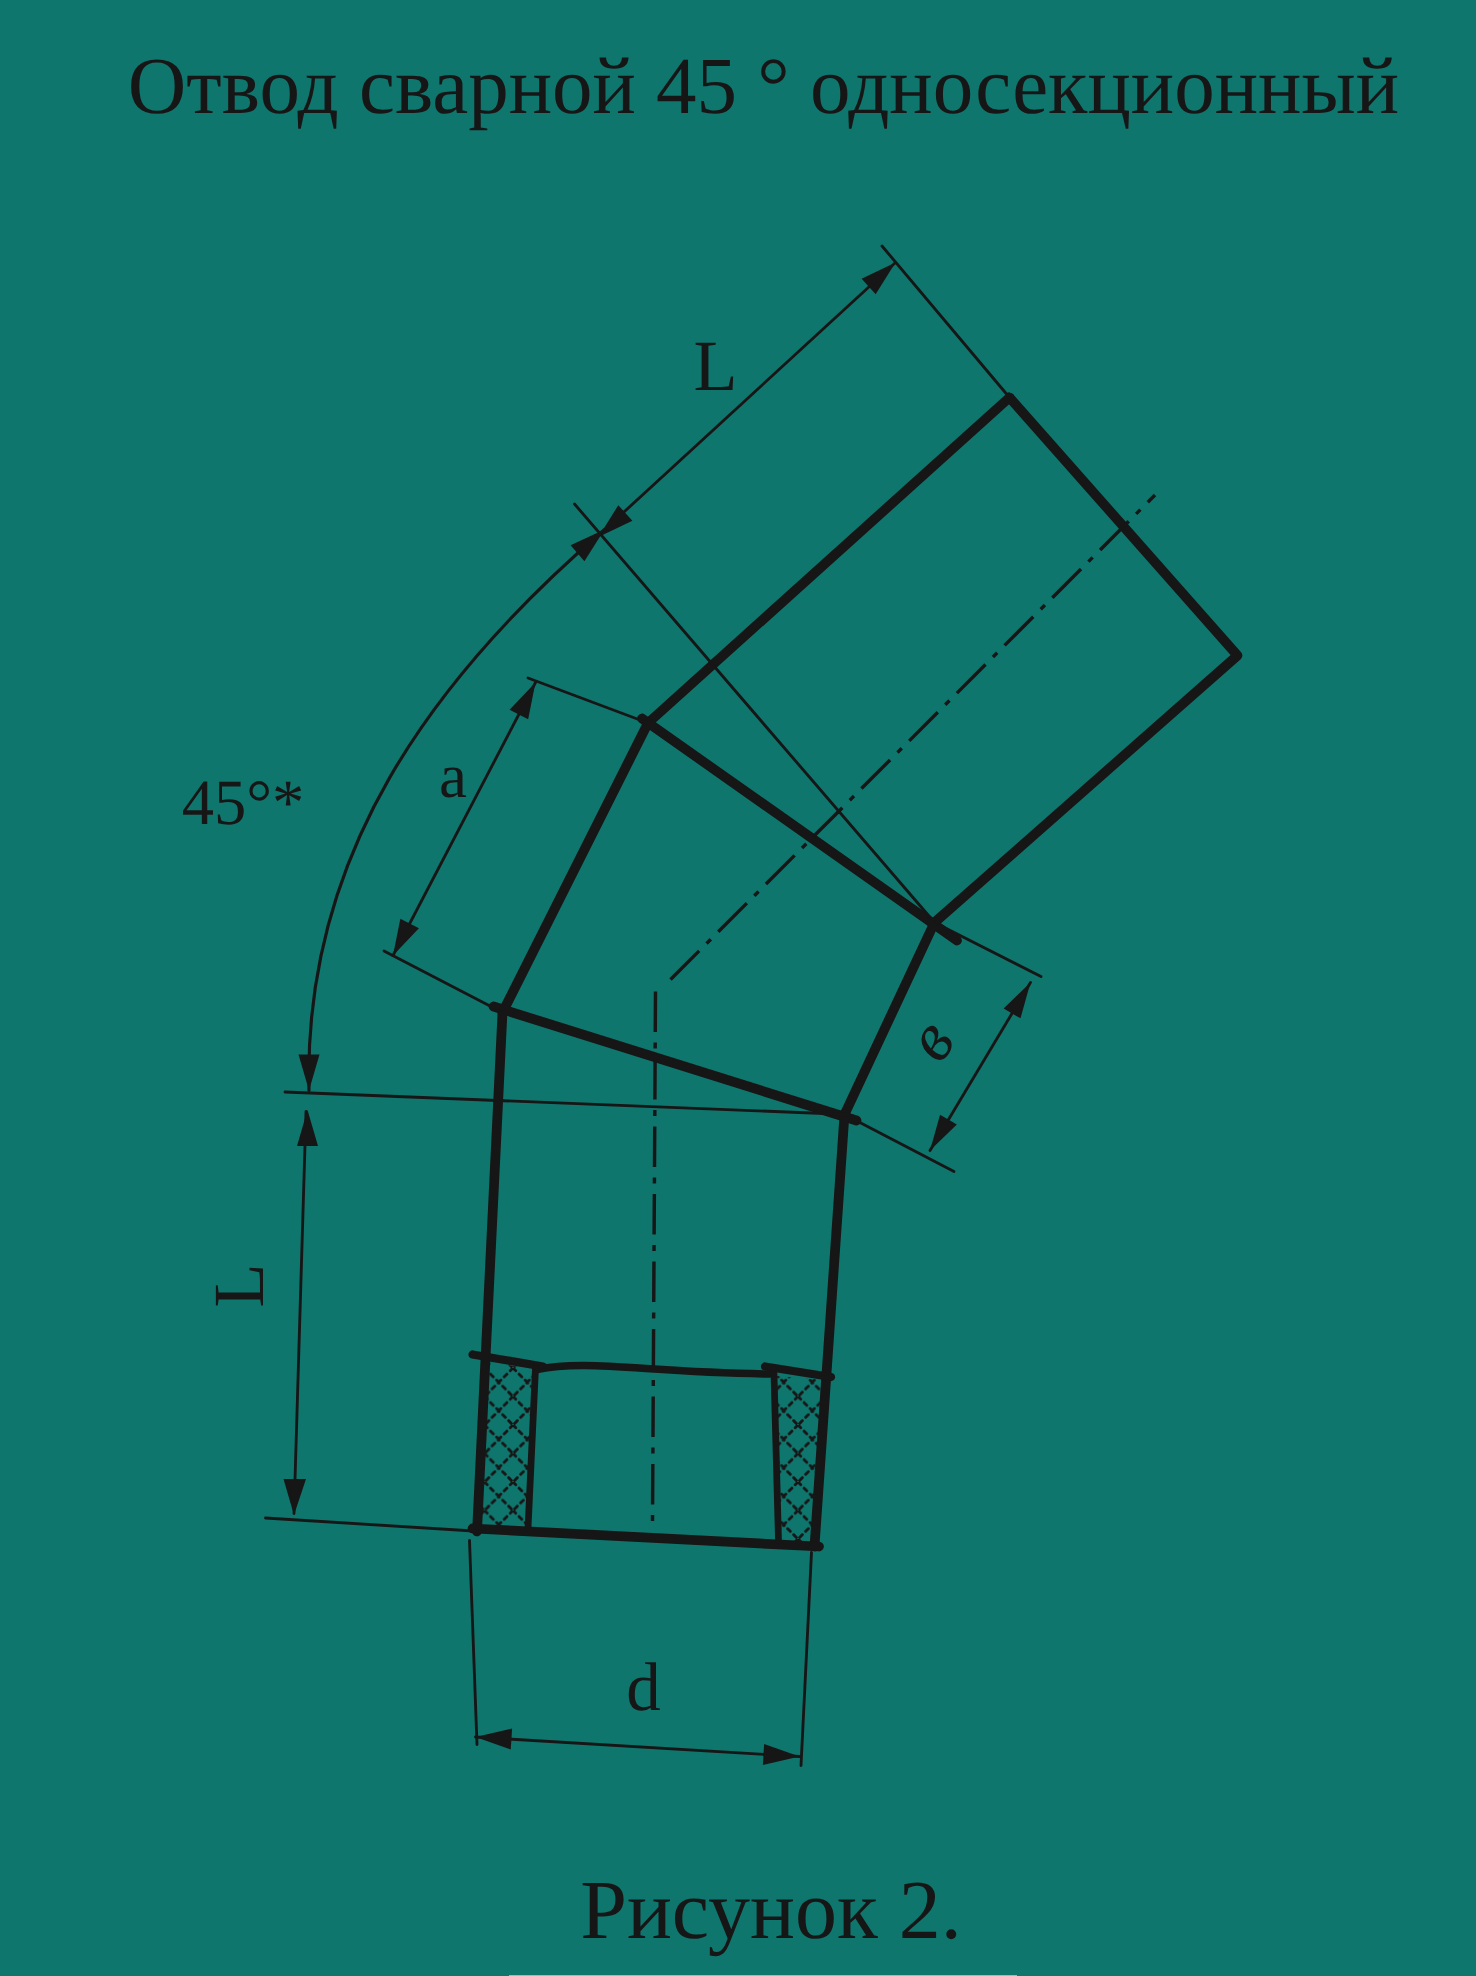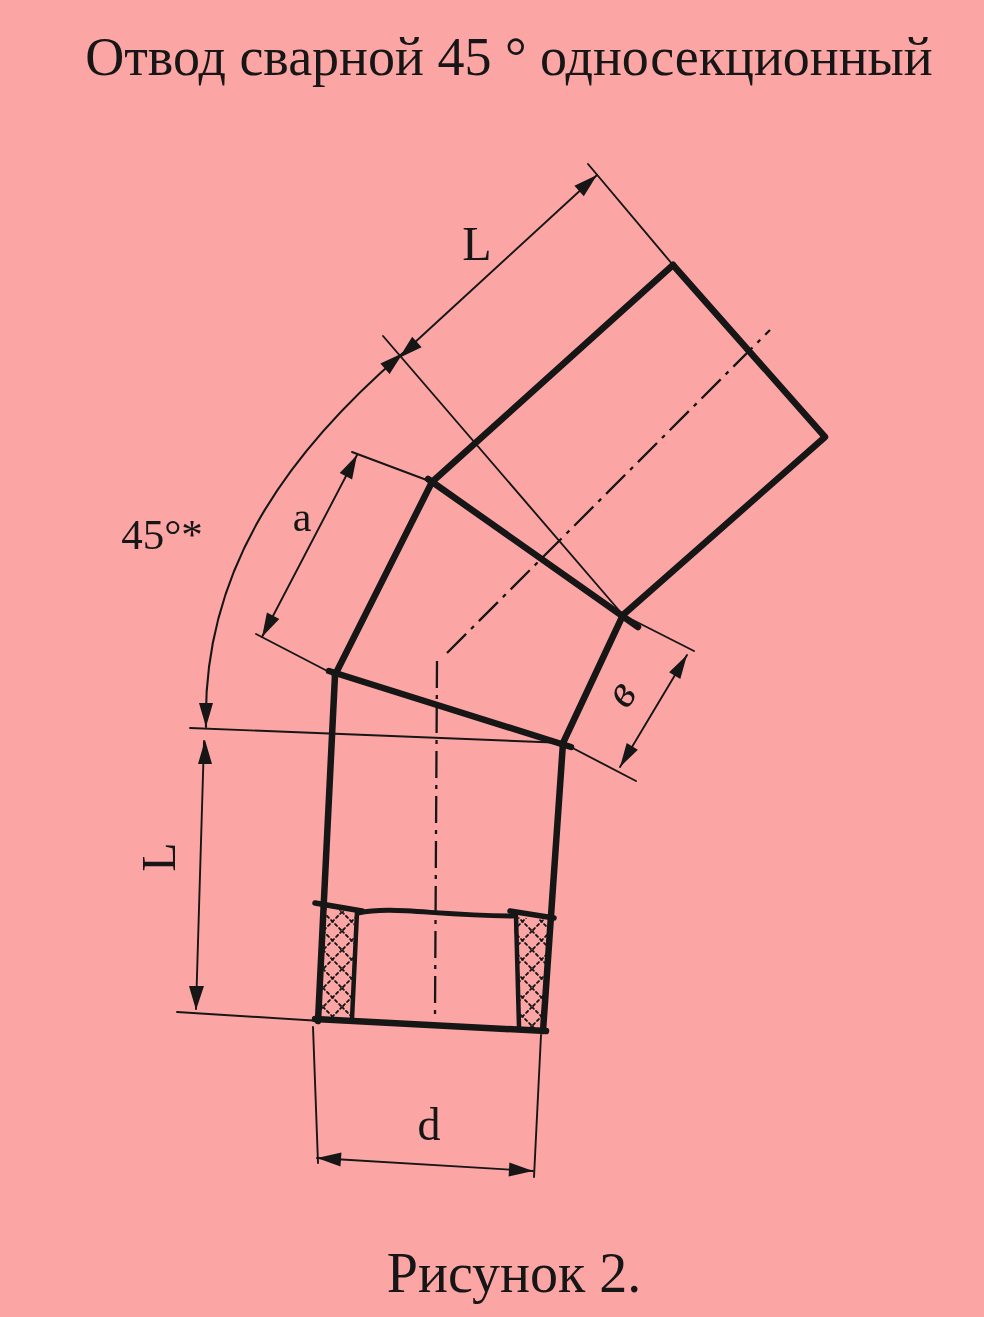--- a/index.html
+++ b/index.html
@@ -5,21 +5,21 @@
   html, body {
     margin: 0;
     padding: 0;
     background: #fcfcfa;
     font-family: "Liberation Serif", serif;
   }
   .page {
     position: relative;
     width: 984px;
     height: 1317px;
-    background: #fca5a5;
+    background: #0f766e;
     overflow: hidden;
   }
   svg { display: block; }
   .ink-text {
     fill: #161616;
     font-family: "Liberation Serif", serif;
   }
 </style>
 </head>
 <body>

